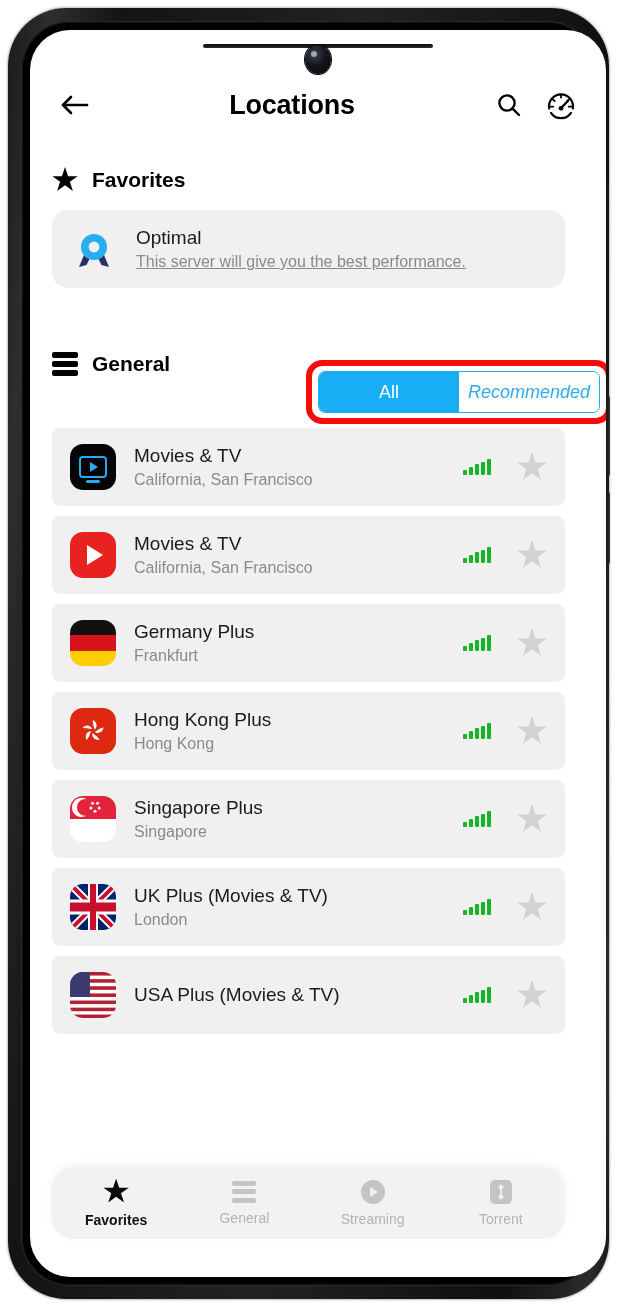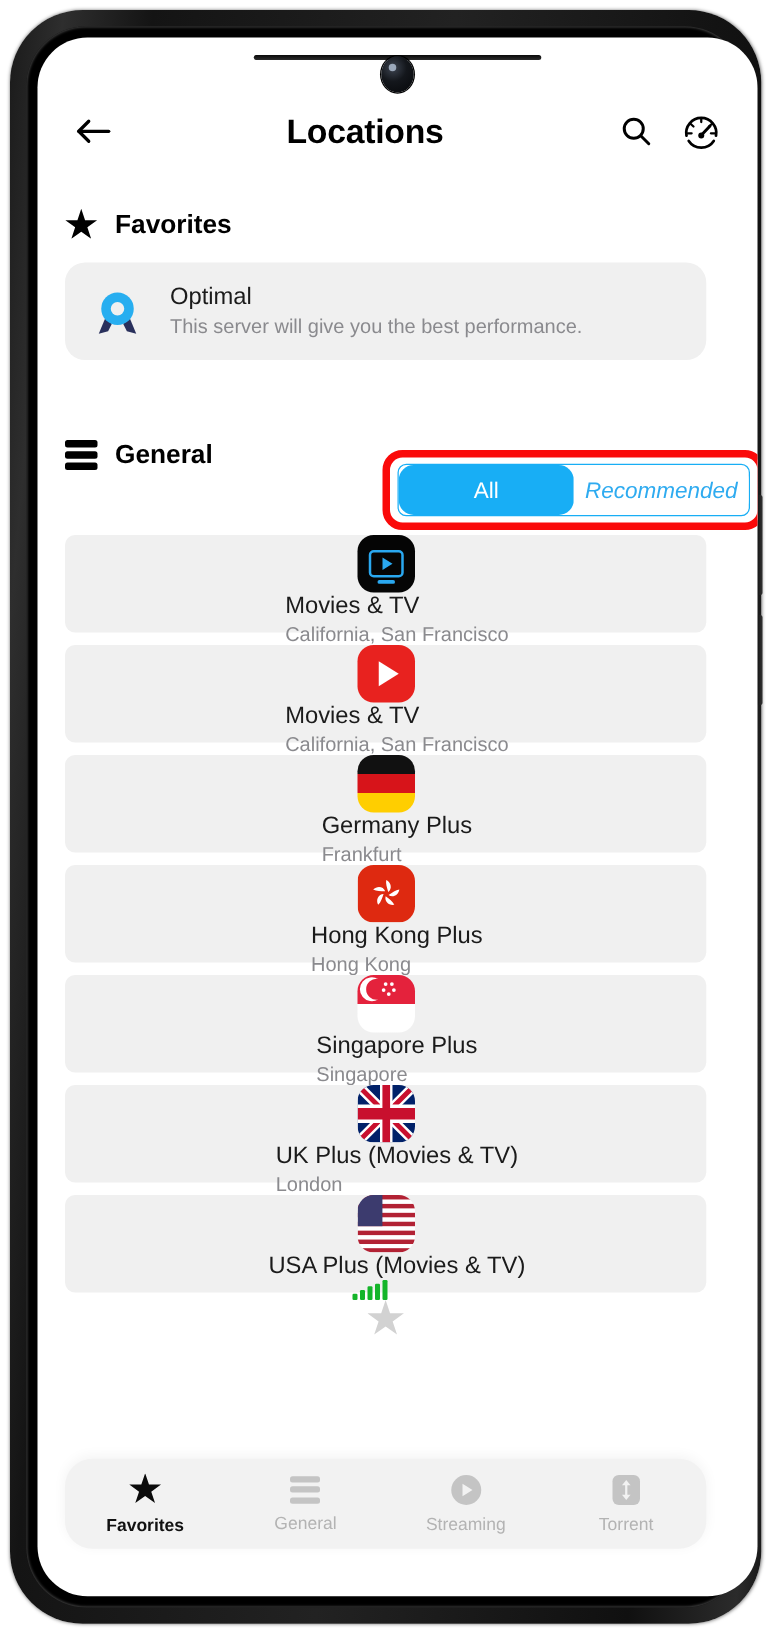--- a/index.html
+++ b/index.html
@@ -116,59 +116,59 @@
   #optimal-card {
     position: absolute; left: 22px; top: 180px;
     width: 513px; height: 78px;
     background: #f0f0f0; border-radius: 16px;
     display: flex; align-items: center;
     padding: 0 18px; cursor: pointer;
   }
   #optimal-icon { width: 48px; height: 48px; position: relative; flex: none; }
   #optimal-texts { margin-left: 18px; }
   #optimal-title { font-size: 19px; color: #1b1b1b; }
-  #optimal-subtitle { font-size: 16px; color: #8a8a8e; margin-top: 4px; }
+  #optimal-subtitle { font-size: 16px; color: #8a8a8e; margin-top: 4px; text-decoration: underline; }
 
   
   #segment-annotation {
     position: absolute; left: 276px; top: 330px;
     width: 306px; height: 64px;
     border: 6px solid #fa0a0a;
     border-radius: 16px;
     background: #ffffff;
     z-index: 12;
   }
   #segmented-control {
     position: absolute; left: 288px; top: 341px;
     width: 282px; height: 42px;
     border-radius: 7px;
     border: 1px solid #18aef5;
     display: flex; overflow: hidden;
     background: #ffffff; z-index: 14;
   }
   .segment {
     flex: 1; display: flex; align-items: center; justify-content: center;
-    font-size: 18px; cursor: pointer; border-radius: 12px;
+    font-size: 18px; cursor: pointer;
   }
   .segment.active { background: #18aef5; color: #ffffff; }
   .segment.inactive { background: #ffffff; color: #2eabf0; font-style: italic; }
 
   
   #server-list {
     position: absolute; left: 0; top: 398px;
     width: 557px; height: 790px;
     overflow: hidden;
   }
   .server-row {
     position: relative;
     margin: 0 22px 10px 22px;
     height: 78px;
     background: #f0f0f0; border-radius: 8px;
     display: flex; align-items: center;
-    padding: 0 18px; cursor: pointer; flex-direction: column;
+    padding: 0 18px; cursor: pointer;
   }
   .row-icon {
     width: 46px; height: 46px; border-radius: 13px;
     flex: none; overflow: hidden; position: relative;
   }
   .row-texts { margin-left: 18px; flex: 1; min-width: 0; }
   .row-title { font-size: 19px; color: #1b1b1b; white-space: nowrap; }
   .row-subtitle { font-size: 16px; color: #8a8a8e; margin-top: 4px; white-space: nowrap; }
 
   .signal-bars { display: flex; align-items: flex-end; gap: 2px; height: 16px; flex: none; margin-right: 26px; }

